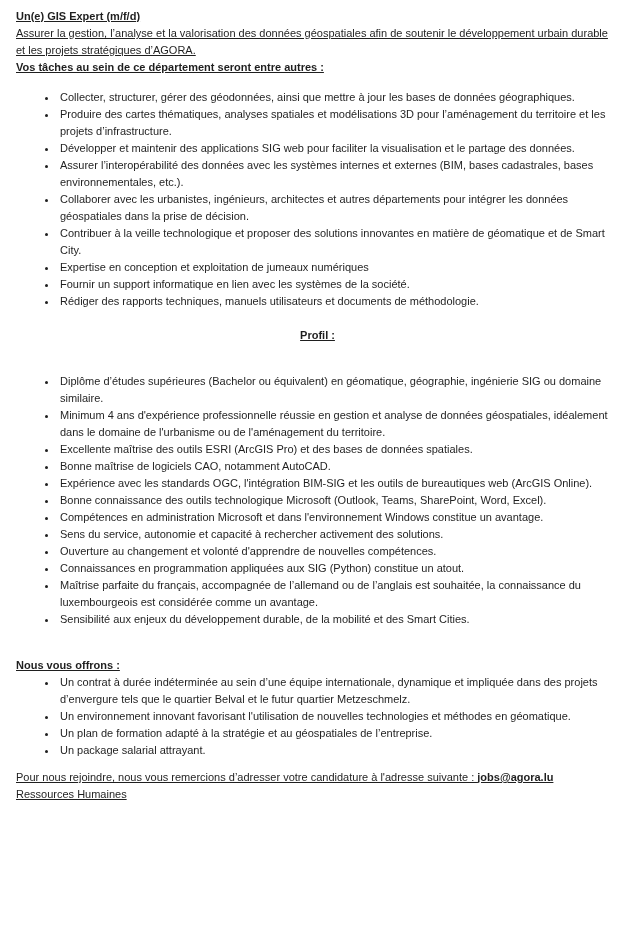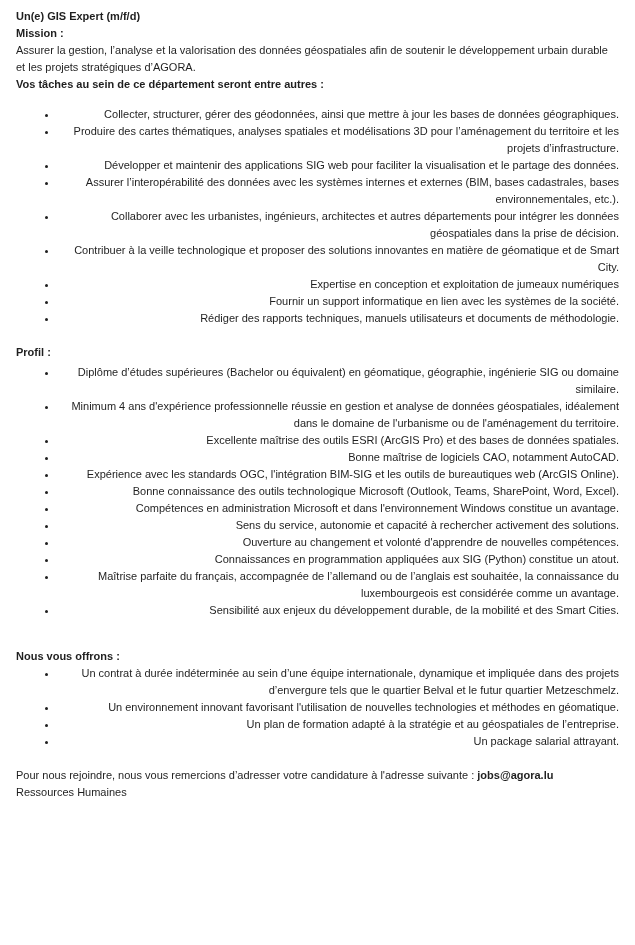--- a/index.html
+++ b/index.html
@@ -11,48 +11,46 @@
     width: 635px;
     height: 945px;
     box-sizing: border-box;
     padding: 8px 16px;
     font-family: "Liberation Sans", sans-serif;
     font-size: 11px;
     line-height: 17px;
     color: #1f1f1f;
     overflow: hidden;
   }
-  p { margin: 0; }
+  p { margin: 0; text-decoration: underline; }
   .bold { font-weight: 700; }
   ul {
     margin: 0;
     padding-left: 42px;
     list-style-type: disc;
   }
   li {
     margin: 0;
     padding-left: 2px;
-    text-align: right;
   }
   .h-tasks   { }
   .ul-tasks  { margin-top: 13px; }
-  .h-profile { margin-top: 17px; }
-  .ul-profile{ margin-top: 3px; }
+  .h-profile { margin-top: 17px; text-align: center; }
+  .ul-profile{ margin-top: 29px; }
   .h-offer   { margin-top: 29px; }
   .ul-offer  { }
-  .closing   { margin-top: 17px; }
+  .closing   { margin-top: 10px; }
   .footer-company { margin-top: 35px; }
 </style>
 </head>
 <body>
 
 <div>
 
   <p class="bold">Un(e) GIS Expert (m/f/d)</p>
-  <p class="bold">Mission :</p>
   <p>Assurer la gestion, l’analyse et la valorisation des données géospatiales afin de soutenir le développement urbain durable et les projets stratégiques d’AGORA.</p>
 
   <p class="bold h-tasks">Vos tâches au sein de ce département seront entre autres :</p>
   <ul class="ul-tasks">
       <li>Collecter, structurer, gérer des géodonnées, ainsi que mettre à jour les bases de données géographiques.</li>
       <li>Produire des cartes thématiques, analyses spatiales et modélisations 3D pour l’aménagement du territoire et les projets d’infrastructure.</li>
       <li>Développer et maintenir des applications SIG web pour faciliter la visualisation et le partage des données.</li>
       <li>Assurer l’interopérabilité des données avec les systèmes internes et externes (BIM, bases cadastrales, bases environnementales, etc.).</li>
       <li>Collaborer avec les urbanistes, ingénieurs, architectes et autres départements pour intégrer les données géospatiales dans la prise de décision.</li>
       <li>Contribuer à la veille technologique et proposer des solutions innovantes en matière de géomatique et de Smart City.</li>

